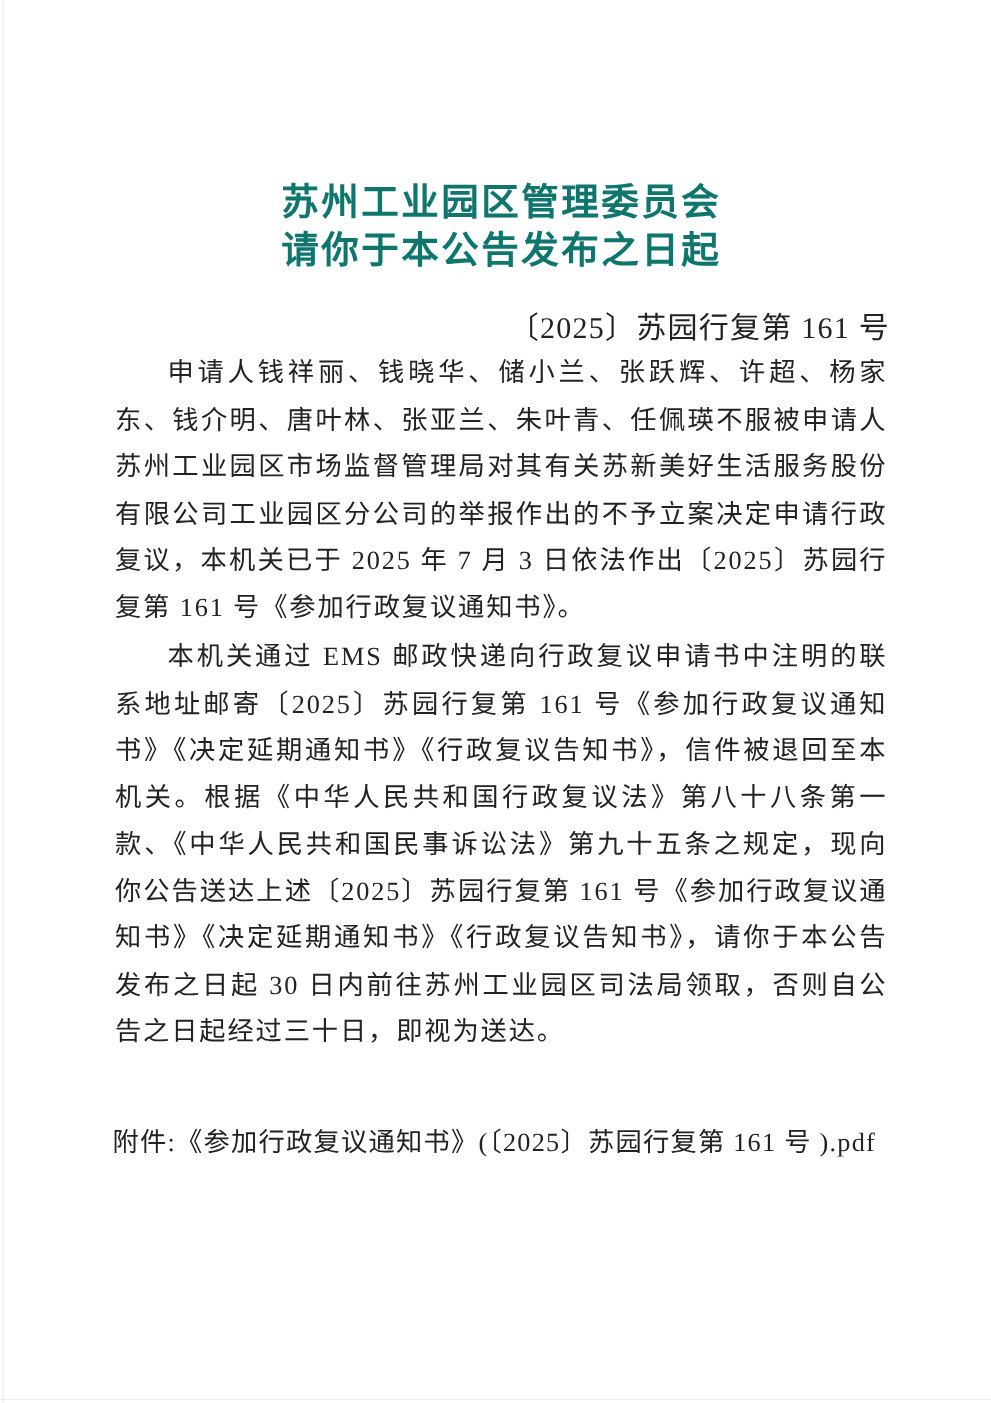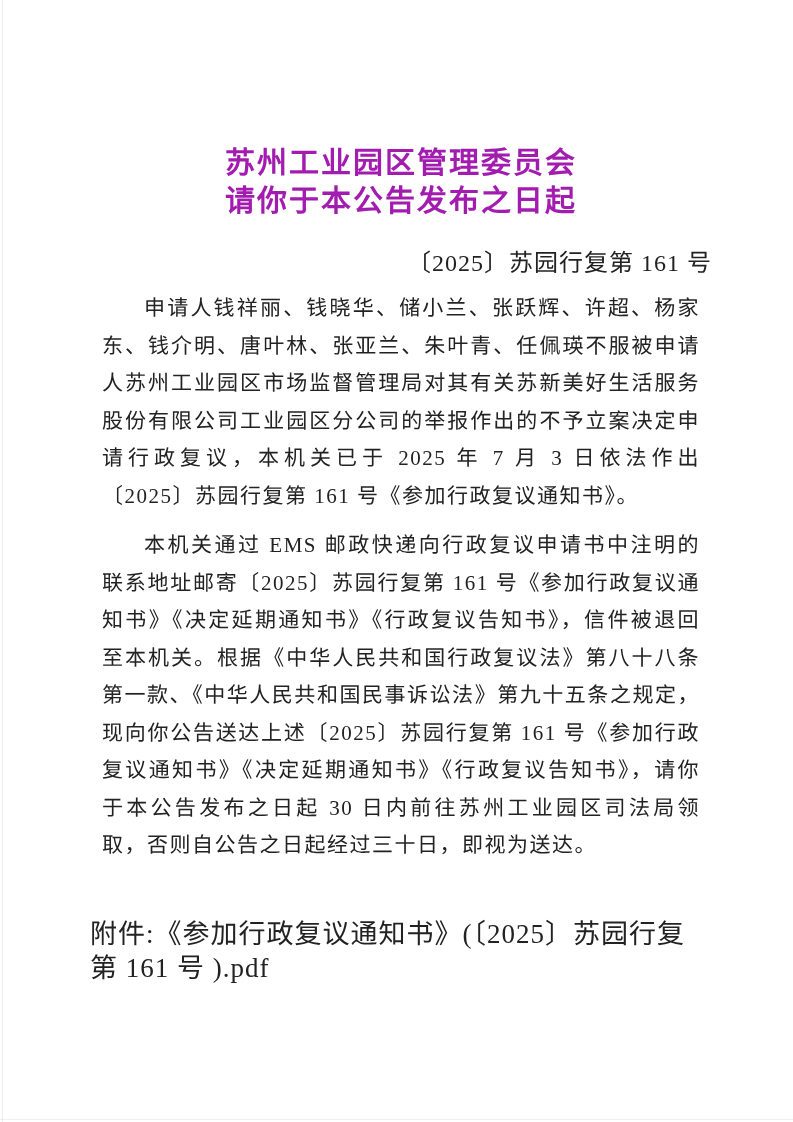--- a/index.html
+++ b/index.html
@@ -35,50 +35,50 @@
     top: 144px;
     width: 622px;
   }
   .title {
     text-align: center;
     font-family: "Liberation Sans", "DejaVu Sans", sans-serif;
     font-weight: bold;
     font-size: 30px;
     line-height: 38px;
     letter-spacing: 2px;
-    color: #a21caf;
+    color: #0f766e;
   }
   .doc-number {
     margin-top: 28px;
     text-align: right;
     font-size: 24px;
     line-height: 30px;
     letter-spacing: 1px;
     color: #222222;
   }
   .addressee {
     margin-top: 12px;
     font-size: 21px;
     line-height: 34px;
     letter-spacing: 1px;
     color: #222222;
   }
   .body-text p {
-    margin: 12px;
+    margin: 2px;
     font-size: 21px;
     line-height: 37.5px;
     letter-spacing: 1.5px;
     text-align: justify;
     text-justify: inter-ideograph;
     text-indent: 2em;
     color: #222222;
   }
   .attachment {
     margin-top: 52px;
-    font-size: 27px;
+    font-size: 21px;
     line-height: 34px;
     letter-spacing: 1px;
     color: #222222;
   }
 </style>
 </head>
 <body>
 
 <div class="page">
   <div class="scan-edge-left"></div>

